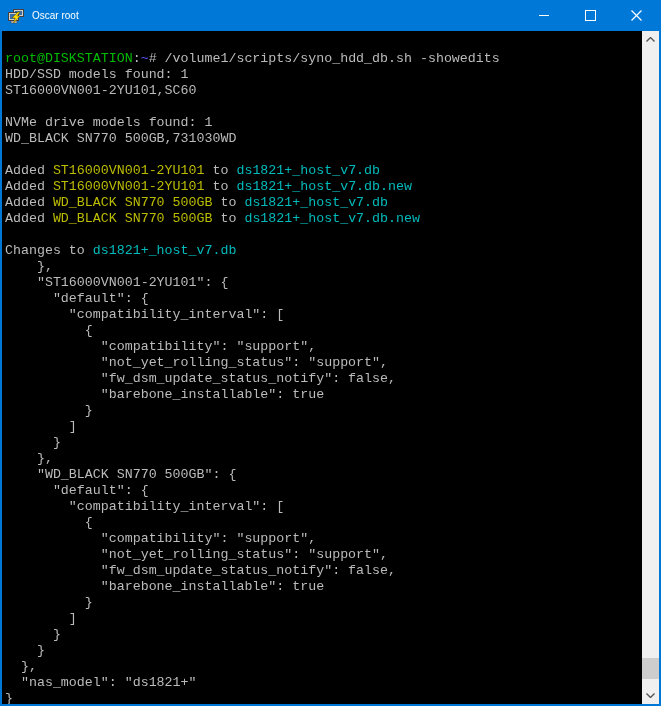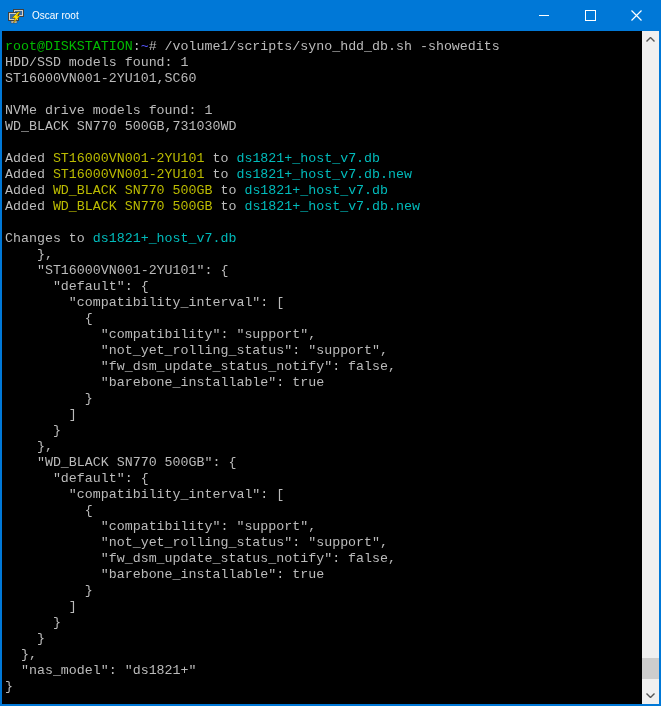--- a/index.html
+++ b/index.html
@@ -14,21 +14,21 @@
     background:#0078d7;color:#fff;user-select:none;
   }
   .app-icon{width:16px;height:16px;margin-left:6px;margin-right:8px;display:inline-flex;}
   .title{font-size:10px;color:#ffffff;white-space:nowrap;}
   .caption-buttons{margin-left:auto;display:flex;height:100%;}
   .cap-btn{width:46px;height:100%;display:flex;align-items:center;justify-content:center;}
   .min-glyph{width:10px;height:1px;background:#ffffff;}
   .max-glyph{width:9px;height:9px;border:1px solid #ffffff;box-sizing:content-box;}
   .body{flex:1;display:flex;background:#000;min-height:0;position:relative;}
   .terminal{
-    flex:1;margin:0;padding:8px 0 0 3px;overflow:hidden;background:#000000;
+    flex:1;margin:0;padding:20px 0 0 3px;overflow:hidden;background:#000000;
     font-family:"Liberation Mono","DejaVu Sans Mono",monospace;
     font-size:13.3px;line-height:16px;
   }
   .term-line{white-space:pre;height:16px;}
   .scrollbar{
     width:17px;min-width:17px;background:#f0f0f0;position:relative;
   }
   .scroll-btn{
     position:absolute;left:0;width:17px;height:17px;
     display:flex;align-items:center;justify-content:center;background:#f0f0f0;

